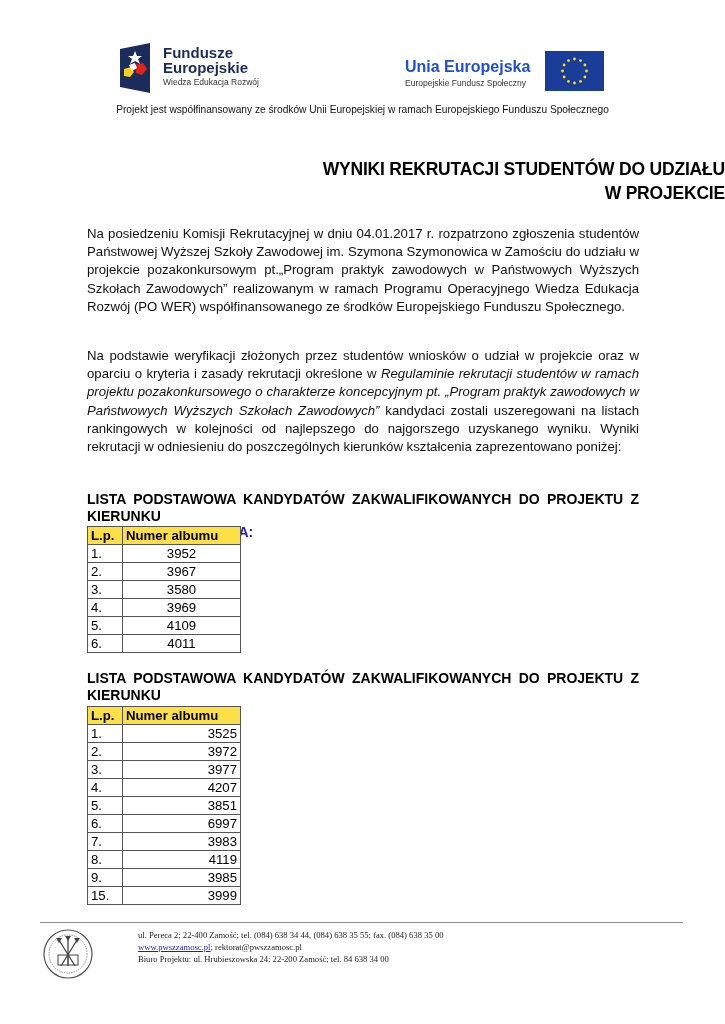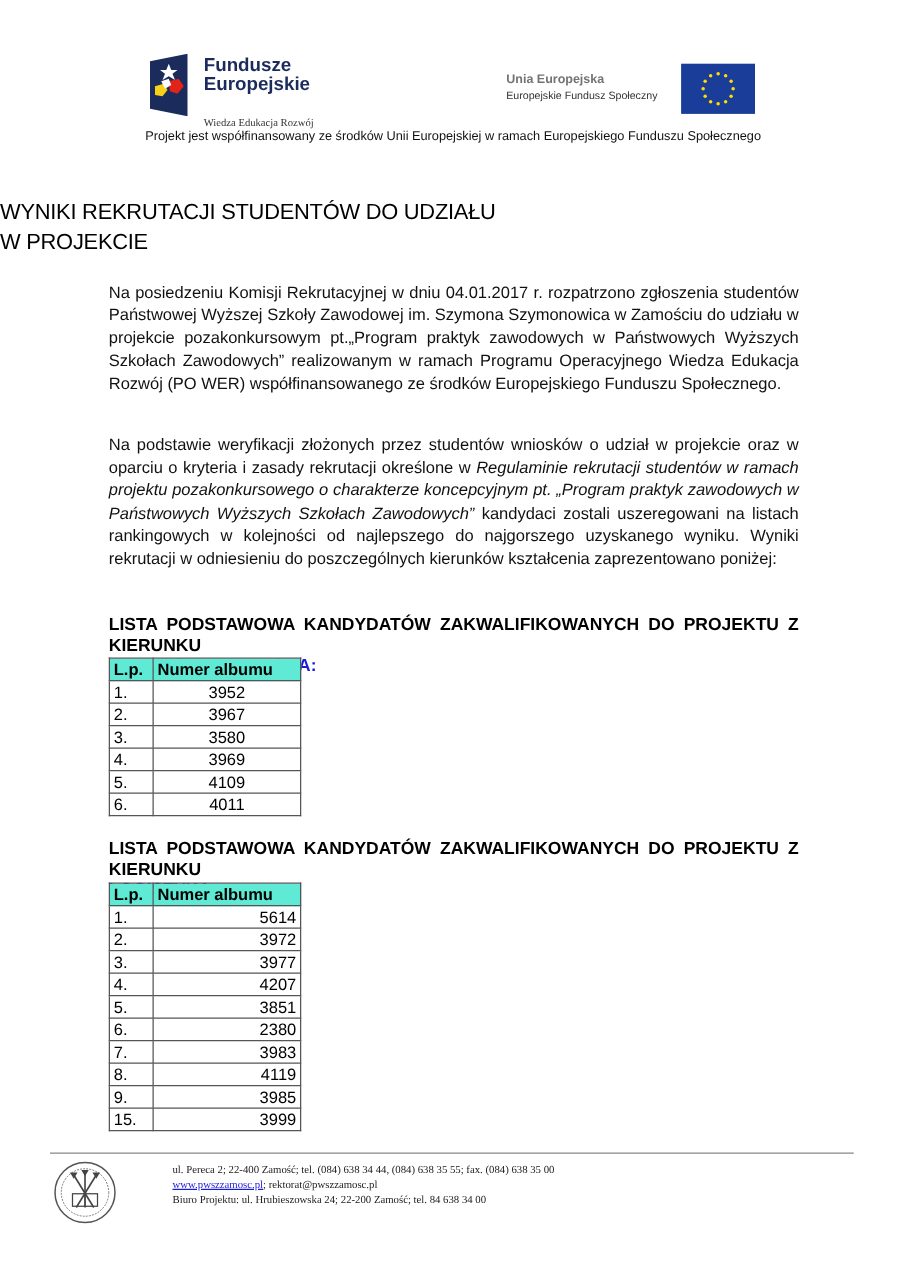--- a/index.html
+++ b/index.html
@@ -5,45 +5,45 @@
     html, body { margin: 0; padding: 0; background: #ffffff; }
     body { width: 725px; height: 1024px; position: relative; overflow: hidden;
            font-family: "Liberation Sans", sans-serif; color: #000; }
     .abs { position: absolute; }
 
     
     .fe-logo { left: 117px; top: 43px; width: 170px; height: 50px; }
     .fe-flag { position: absolute; left: 0; top: 0; width: 34px; height: 50px; }
     .fe-text { position: absolute; left: 46px; top: 2px; }
     .fe-title { font-weight: bold; font-size: 15px; line-height: 15px; color: #1b2c5c; }
-    .fe-sub { font-size: 8.5px; color: #333; margin-top: 18px; font-family: Liberation Serif, serif; }
+    .fe-sub { font-size: 8.5px; color: #333; margin-top: 2px; }
 
     .ue-text { left: 405px; top: 58px; text-align: left; }
-    .ue-title { font-size: 10px; font-weight: bold; color: #737373; }
+    .ue-title { font-size: 16px; font-weight: bold; color: #1d4ed8; }
     .ue-sub { font-size: 8.5px; color: #333; margin-top: 2px; }
     .ue-flag { left: 545px; top: 51px; width: 59px; height: 40px; background: #1a3d9a; }
 
     .cofin { left: 0; width: 725px; top: 104px; text-align: center; font-size: 10.2px; color: #111; }
 
-    .title { left: 0; width: 725px; top: 157px; text-align: left; font-weight: normal;
+    .title { left: 0; width: 725px; top: 157px; text-align: right; font-weight: bold;
              font-size: 17.5px; line-height: 24px; letter-spacing: -0.2px; }
 
     .para { left: 87px; width: 552px; font-size: 13.2px; line-height: 18.2px; text-align: justify; color: #111; }
     .p1 { top: 225px; }
     .p2 { top: 347px; }
 
     .list-head { left: 87px; width: 552px; font-size: 14px; line-height: 16.5px; font-weight: bold; text-align: justify;
                  text-align-last: left; }
     .list-head .field { color: #1a1adb; }
     .lh1 { top: 491px; }
     .lh2 { top: 670px; }
 
     table.alb { position: absolute; left: 87px; border-collapse: collapse; font-size: 13.2px; }
     table.alb td, table.alb th { border: 1px solid #555; height: 17px; padding: 0 3px; line-height: 17px; }
-    table.alb th { background: #5eead4; font-weight: bold; text-align: left; }
+    table.alb th { background: #fde047; font-weight: bold; text-align: left; }
     table.alb td.lp, table.alb th.lp { width: 28px; }
     table.alb td.num1 { width: 111px; text-align: center; margin-left: 44px; }
     table.alb td.num2 { width: 111px; text-align: right; }
     .t1 { top: 526px; }
     .t2 { top: 706px; }
 
     .footer-line { left: 40px; top: 922px; width: 643px; height: 1px; background: #888; }
     .emblem { left: 42px; top: 928px; width: 52px; height: 52px; }
     .footer-text { left: 138px; top: 930px; font-family: "Liberation Serif", "DejaVu Serif", serif; font-size: 8.6px; line-height: 11.8px; color: #222; }
     .footer-text a { color: #1a1adb; text-decoration: underline; }
@@ -142,41 +142,41 @@
 <table class="alb t2">
   <thead>
     <tr>
       <th class="lp">L.p.</th>
       <th>Numer albumu</th>
     </tr>
   </thead>
   <tbody id="tbody2">
       <tr>
         <td class="lp">1.</td>
-        <td class="num2">5614</td>
+        <td class="num2">3525</td>
       </tr>
       <tr>
         <td class="lp">2.</td>
         <td class="num2">3972</td>
       </tr>
       <tr>
         <td class="lp">3.</td>
         <td class="num2">3977</td>
       </tr>
       <tr>
         <td class="lp">4.</td>
         <td class="num2">4207</td>
       </tr>
       <tr>
         <td class="lp">5.</td>
         <td class="num2">3851</td>
       </tr>
       <tr>
         <td class="lp">6.</td>
-        <td class="num2">2380</td>
+        <td class="num2">6997</td>
       </tr>
       <tr>
         <td class="lp">7.</td>
         <td class="num2">3983</td>
       </tr>
       <tr>
         <td class="lp">8.</td>
         <td class="num2">4119</td>
       </tr>
       <tr>

